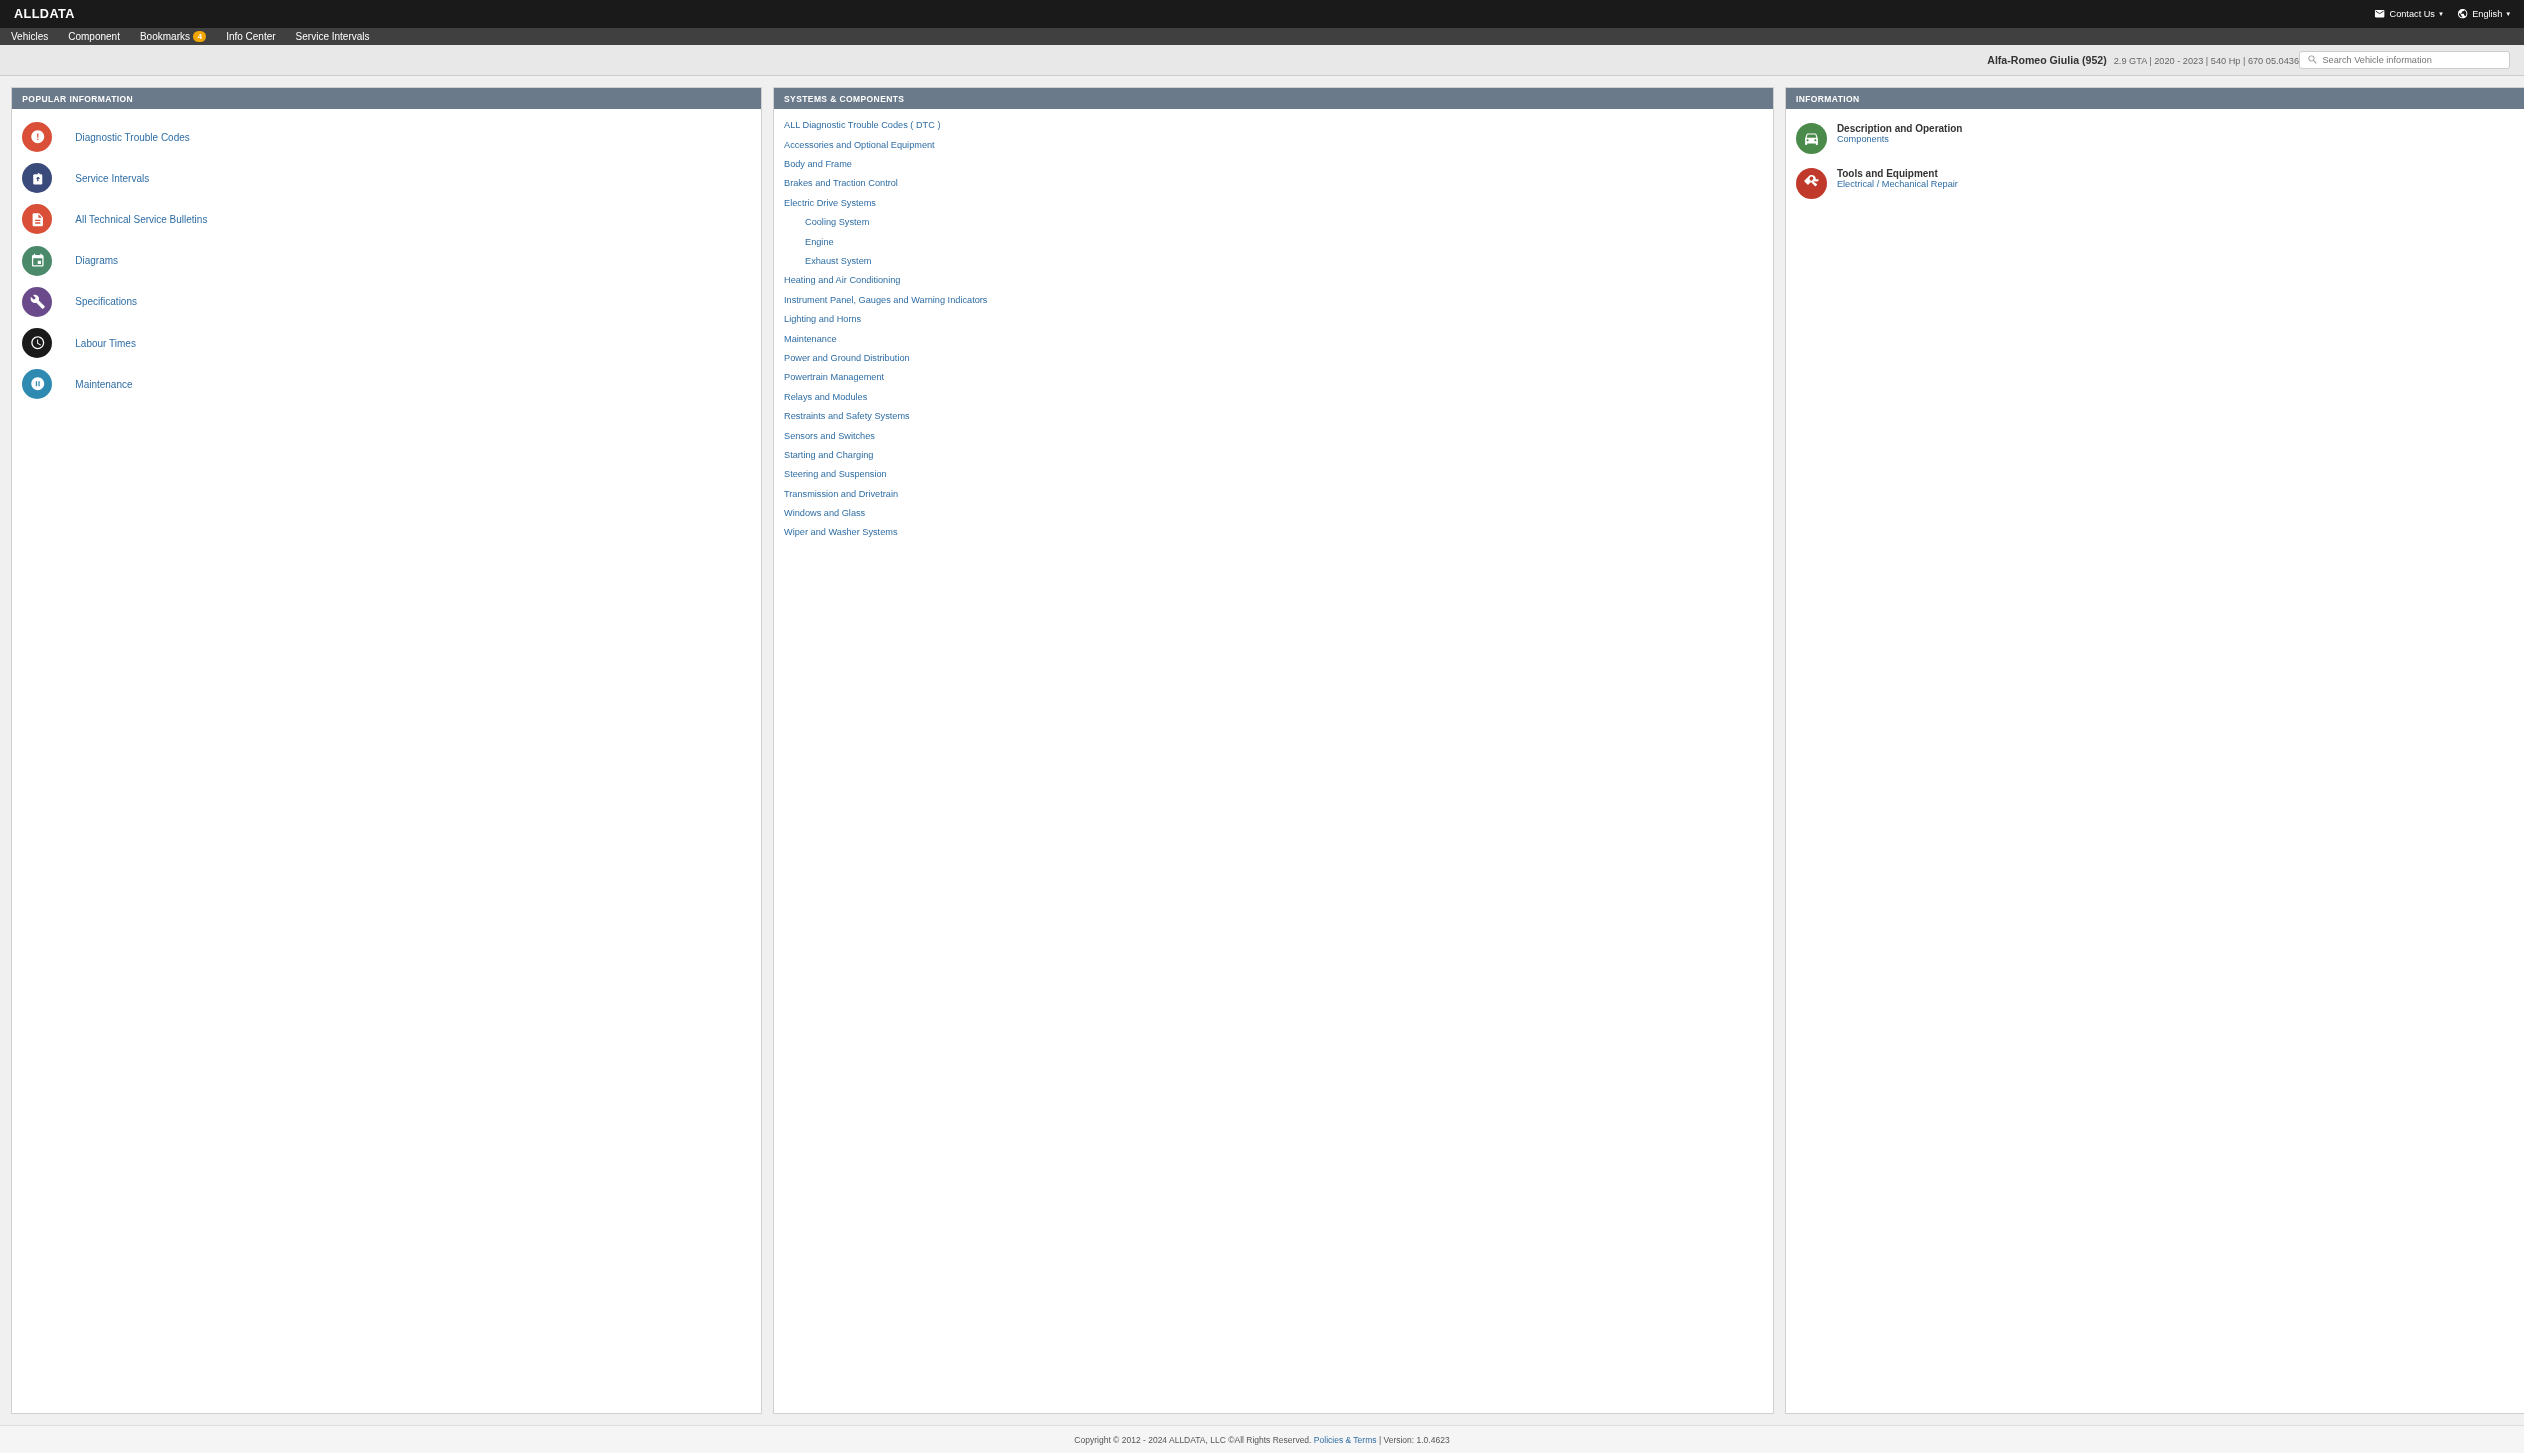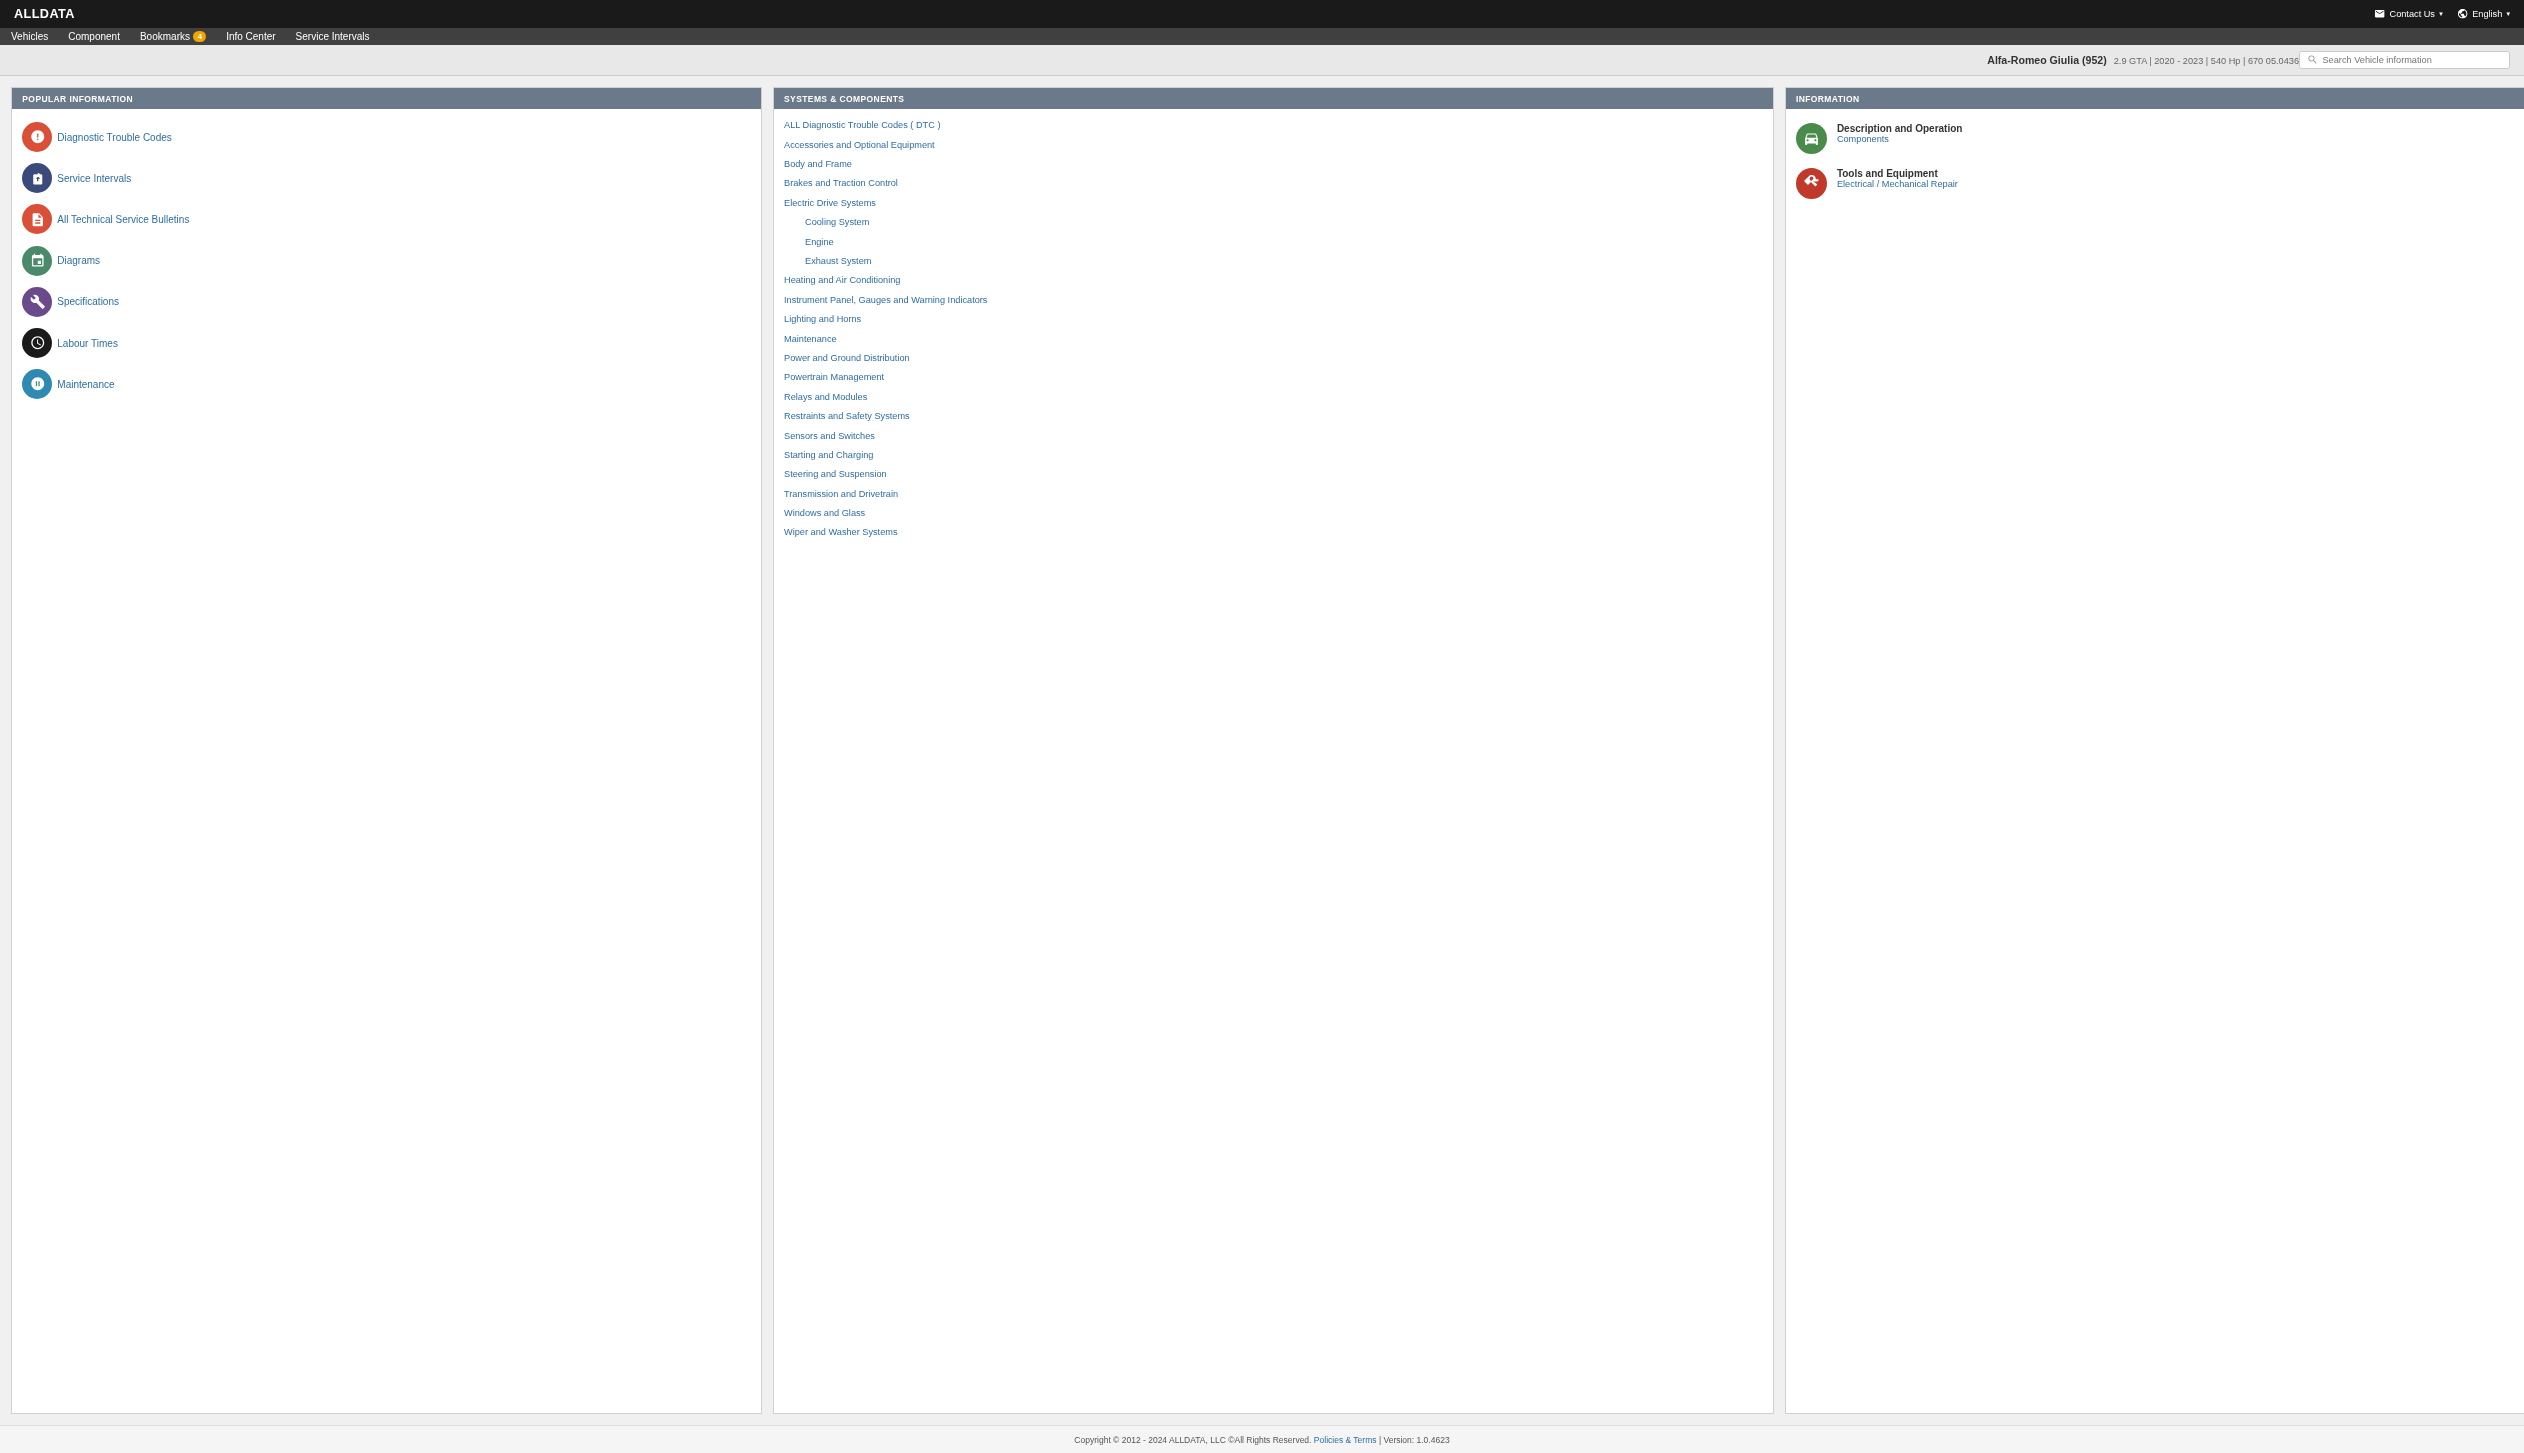--- a/index.html
+++ b/index.html
@@ -132,21 +132,21 @@
       flex: 1;
       overflow-y: auto;
     }
 
     
     .pop-item {
       display: flex;
       align-items: center;
       padding: 5.6px 0;
       cursor: pointer;
-      gap: 5px;
+      gap: 23px;
     }
     .pop-icon {
       width: 30px;
       height: 30px;
       border-radius: 50%;
       display: flex;
       align-items: center;
       justify-content: center;
       flex-shrink: 0;
     }

